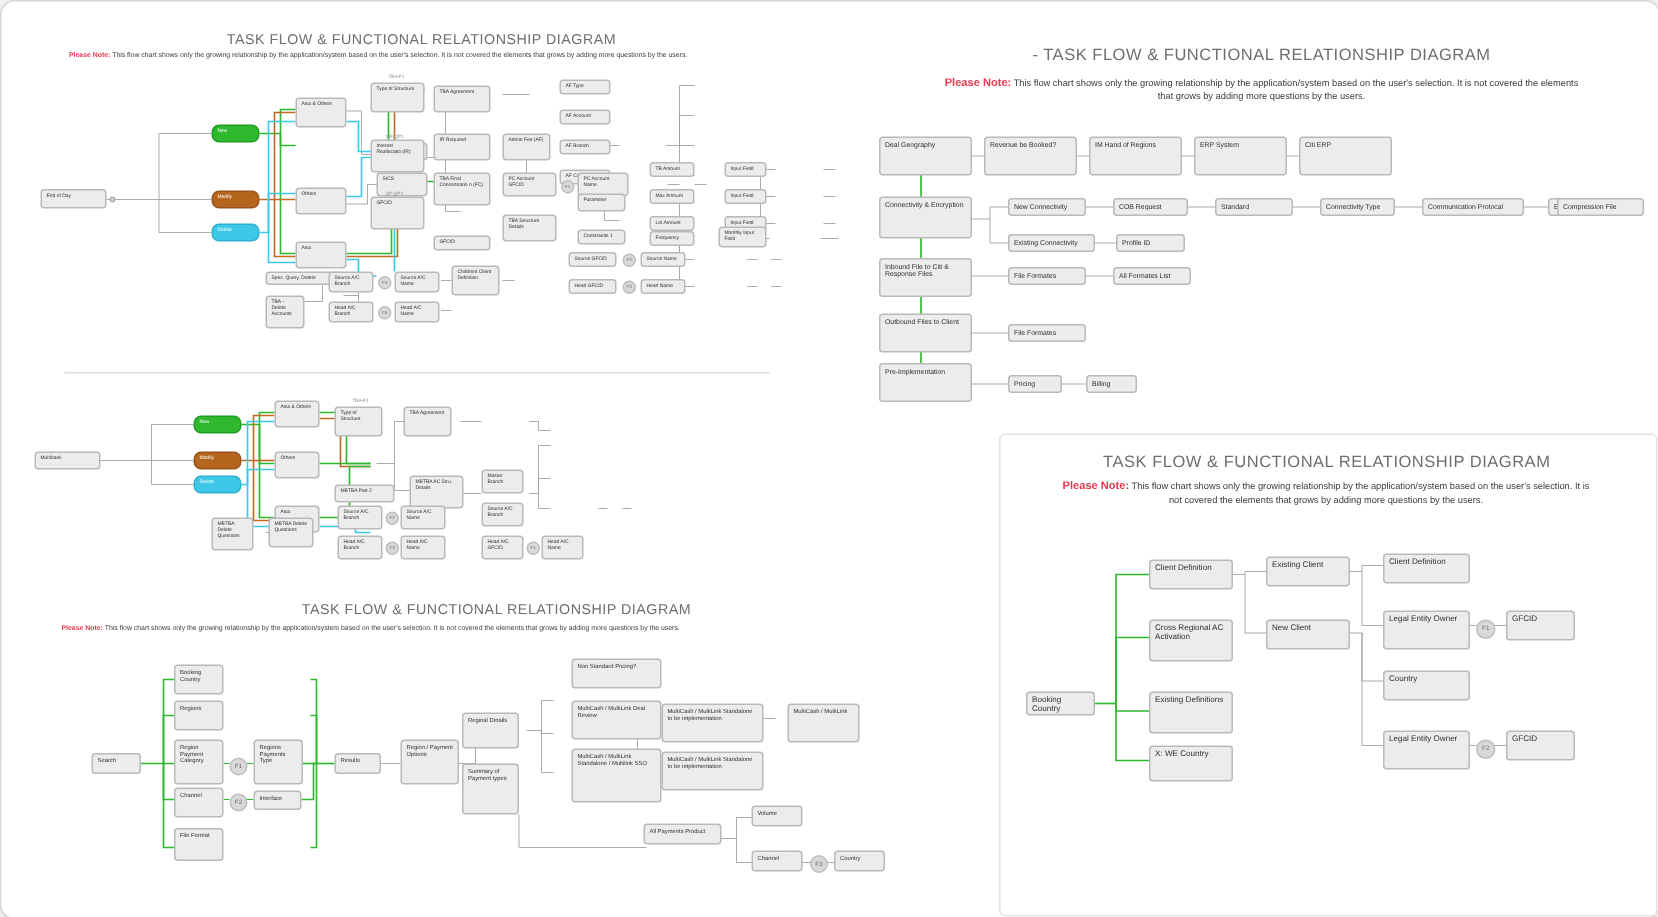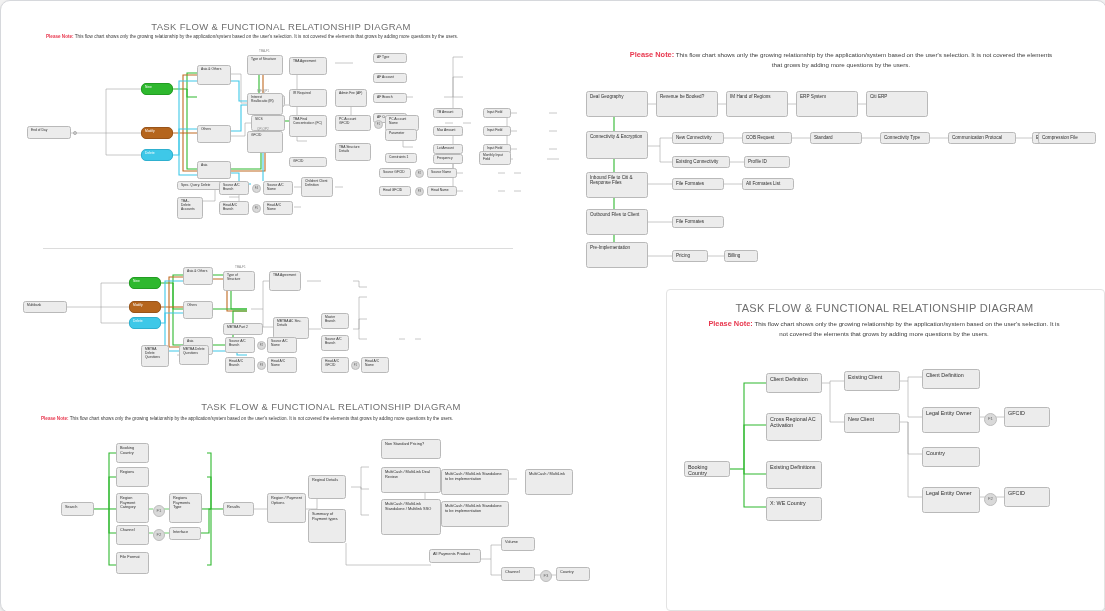--- a/index.html
+++ b/index.html
@@ -570,20 +570,21 @@
       </div>
     <div class="junc lg" style="left:539px;top:173px;width:10px;height:10px;">
         <span>F3</span>
       </div>
     <div class="node n-sm" style="left:555px;top:170px;width:34px;height:14px;">
         <span>Country</span>
       </div>
   </div>
 
   <div class="panel" style="left:575px;top:25px;width:530px;height:230px;">
+    <div class="panel-title big" style="position:absolute;left:0;top:5px;width:530px;">- TASK FLOW &amp; FUNCTIONAL RELATIONSHIP DIAGRAM</div>
     <div class="note big" style="position:absolute;left:50px;top:24px;width:430px;">
       <span class="lead">Please Note:</span>
       <span>This flow chart shows only the growing relationship by the application/system based on the user's selection. It is not covered the elements that grows by adding more questions by the users.</span>
     </div>
 
     <svg class="wires" width="530" height="230">
 
       <path class="w-green" d="M38,90 V108"></path>
       <path class="w-green" d="M38,130 V148"></path>
       <path class="w-green" d="M38,167 V185"></path>

